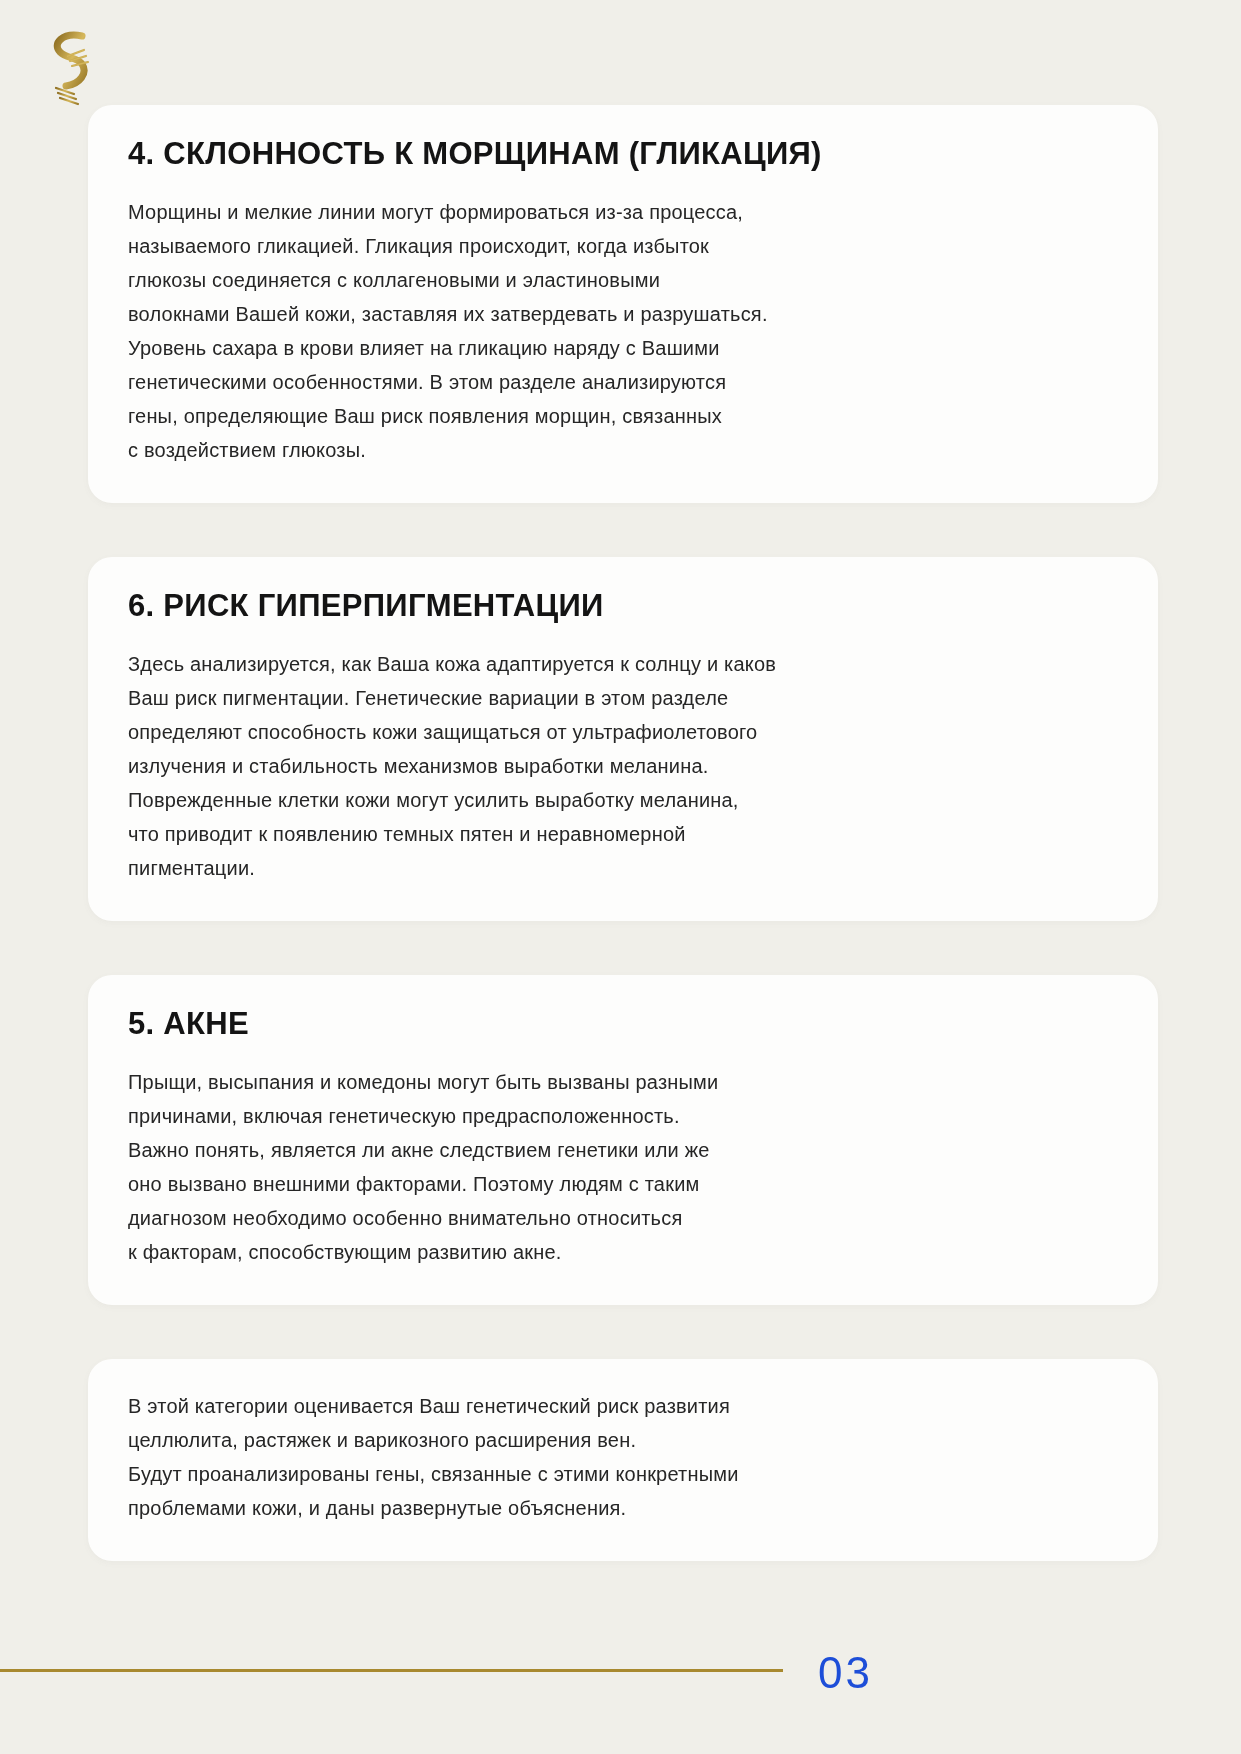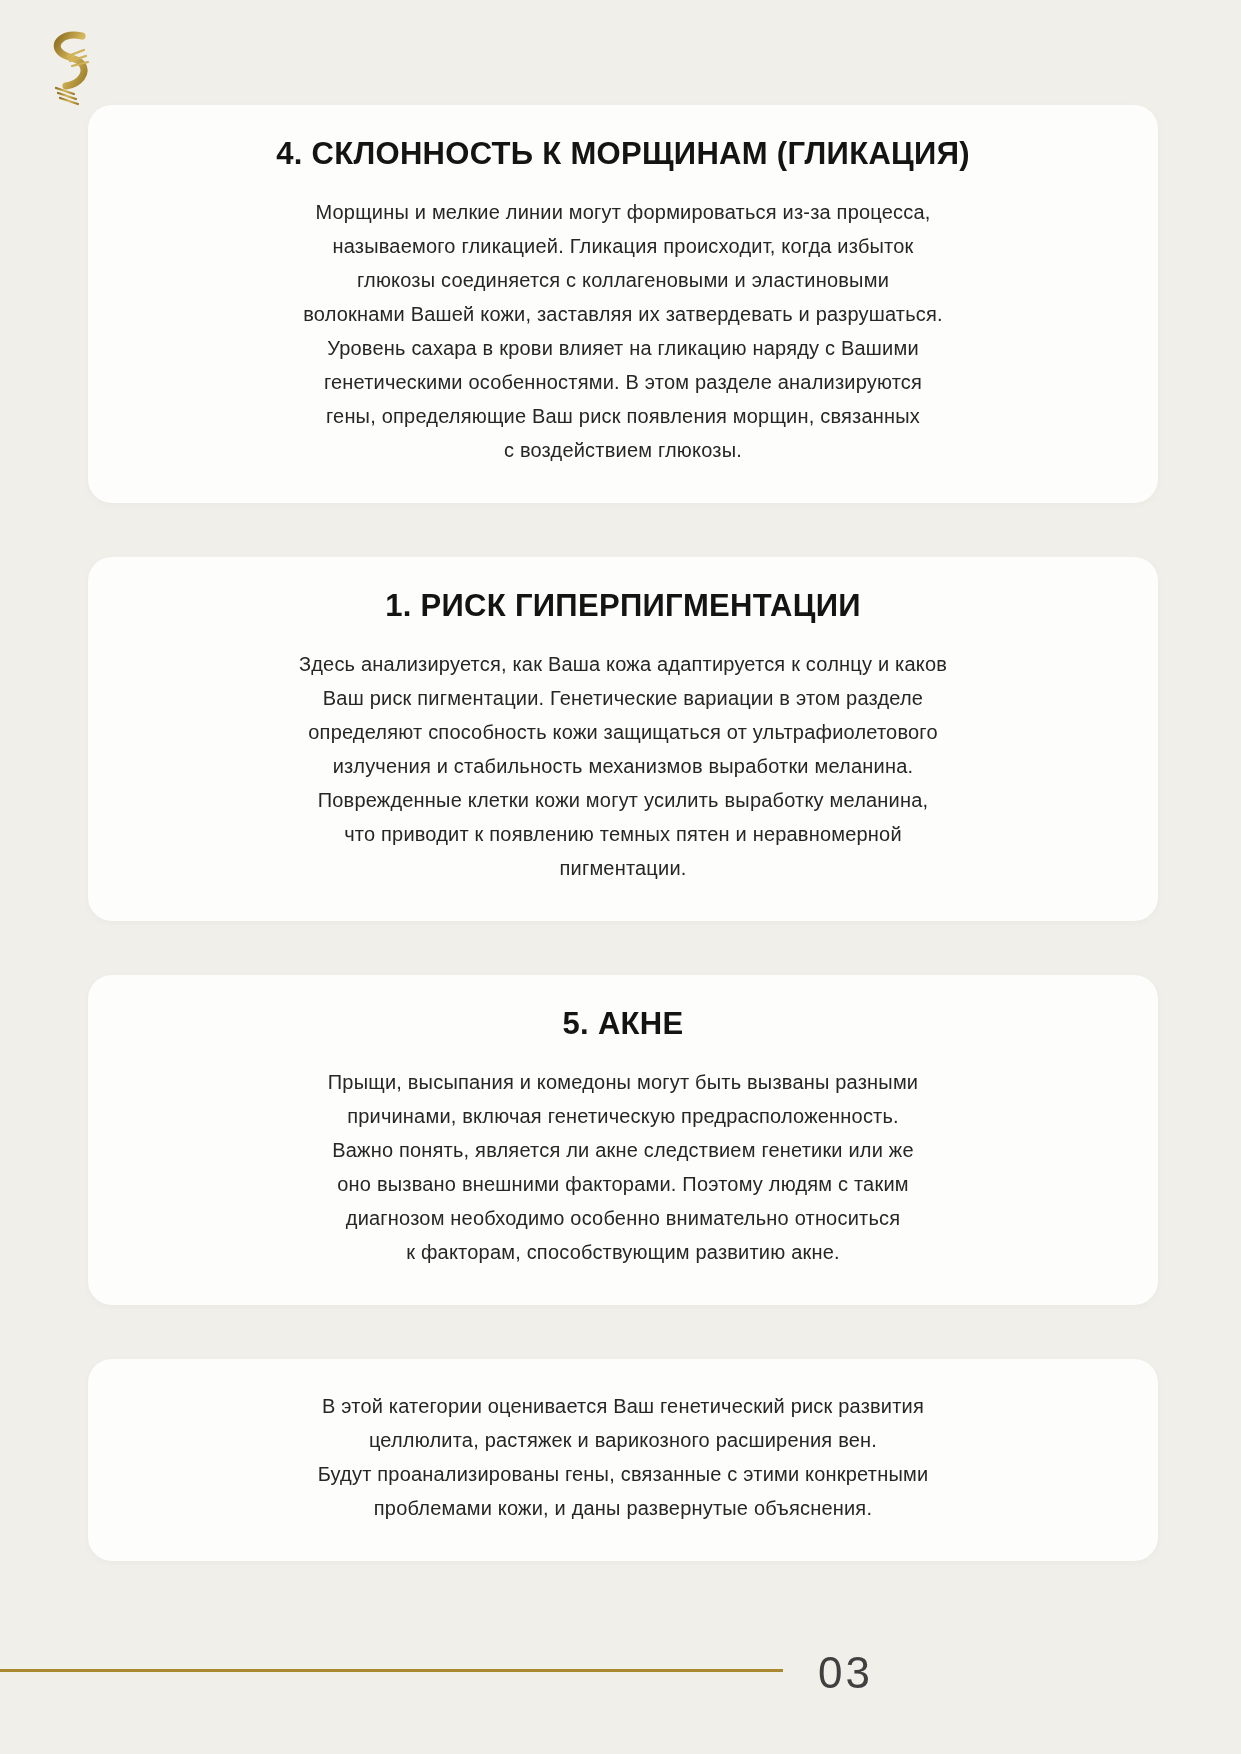--- a/index.html
+++ b/index.html
@@ -7,21 +7,20 @@
   body {
     font-family: "Liberation Sans", "DejaVu Sans", sans-serif;
     background: #f0efe9;
   }
   .page {
     position: relative;
     width: 1241px;
     height: 1754px;
     background: #f0efe9;
     overflow: hidden;
-    text-align: center;
   }
   .logo {
     position: absolute;
     top: 30px;
     left: 44px;
     width: 54px;
     height: 78px;
   }
   .cards {
     position: absolute;
@@ -59,21 +58,21 @@
     height: 3px;
     background: #a8892f;
   }
   .page-number {
     position: absolute;
     left: 818px;
     top: 1648px;
     font-size: 44px;
     font-weight: 300;
     letter-spacing: 3px;
-    color: #404040;
+    color: #1d4ed8;
     font-family: "Liberation Sans", sans-serif;
   }
 </style>
 </head>
 <body>
 
 <div class="page">
 
   <div class="logo">
     <svg viewBox="0 0 54 78" width="54" height="78" aria-hidden="true">
@@ -109,21 +108,21 @@
 называемого гликацией. Гликация происходит, когда избыток
 глюкозы соединяется с коллагеновыми и эластиновыми
 волокнами Вашей кожи, заставляя их затвердевать и разрушаться.
 Уровень сахара в крови влияет на гликацию наряду с Вашими
 генетическими особенностями. В этом разделе анализируются
 гены, определяющие Ваш риск появления морщин, связанных
 с воздействием глюкозы.</p>
     </section>
 
     <section class="card">
-      <h2>1. РИСК ГИПЕРПИГМЕНТАЦИИ</h2>
+      <h2>6. РИСК ГИПЕРПИГМЕНТАЦИИ</h2>
       <p>Здесь анализируется, как Ваша кожа адаптируется к солнцу и каков
 Ваш риск пигментации. Генетические вариации в этом разделе
 определяют способность кожи защищаться от ультрафиолетового
 излучения и стабильность механизмов выработки меланина.
 Поврежденные клетки кожи могут усилить выработку меланина,
 что приводит к появлению темных пятен и неравномерной
 пигментации.</p>
     </section>
 
     <section class="card">

